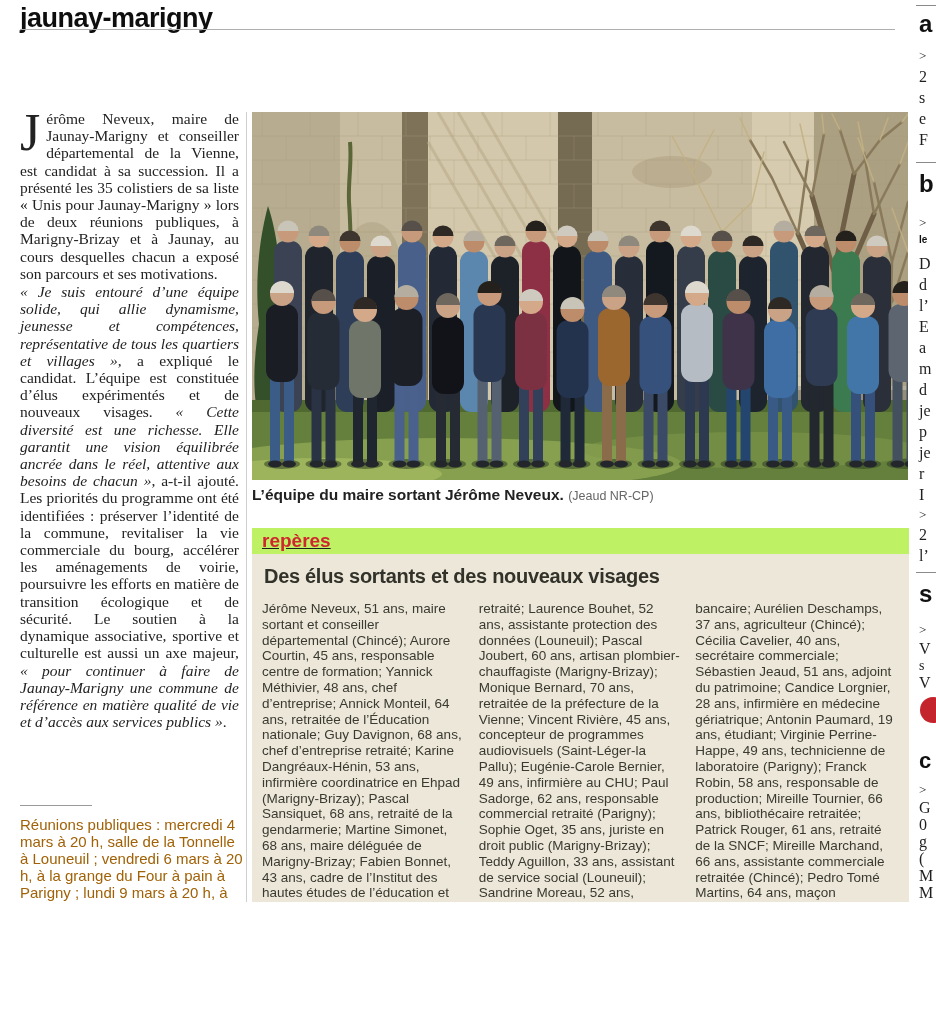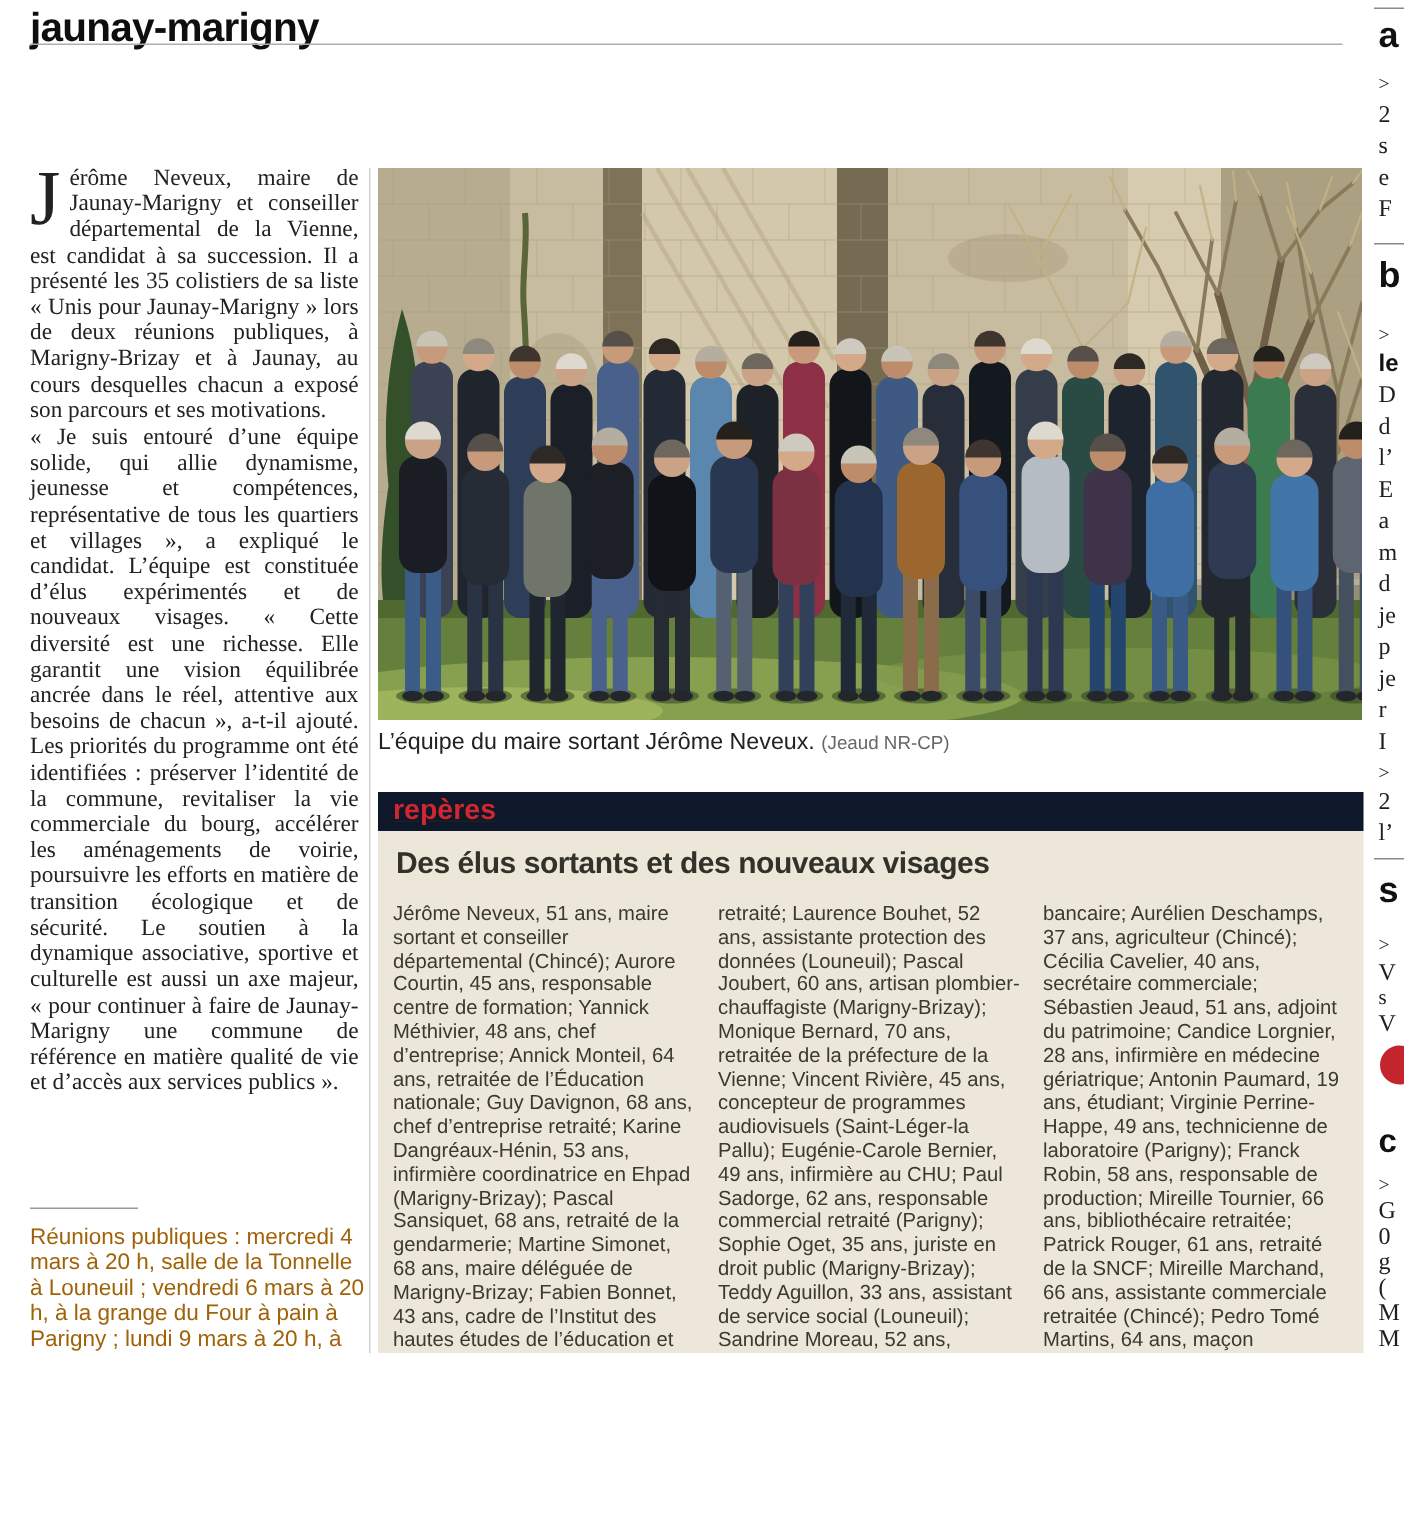--- a/index.html
+++ b/index.html
@@ -9,38 +9,38 @@
   .kicker{position:absolute;left:20px;top:3px;font-size:27px;font-weight:bold;
           letter-spacing:-0.5px;color:#0e0e0e;}
   .kicker-rule{position:absolute;left:20px;top:29px;width:875px;height:1px;background:#aeaeae;}
   .headline{position:absolute;left:17px;top:36px;margin:0;font-size:45px;font-weight:bold;
             letter-spacing:-1.2px;color:#141414;}
 
   .left-col{position:absolute;left:20px;top:110px;width:219px;}
   .article-text{font-family:"Liberation Serif",serif;font-size:15.5px;line-height:17.2px;
                 color:#222;text-align:justify;hyphens:auto;}
   .apara{margin:0 0 1px 0;}
-  .it{}
+  .it{font-style:italic;}
   .dropcap{float:left;font-size:52px;line-height:40px;padding:3px 6px 0 0;color:#222;
            font-family:"Liberation Serif",serif;}
 
   .notes-rule{position:absolute;left:20px;top:805px;width:72px;height:1px;background:#9a9a9a;}
   .notes{position:absolute;left:20px;top:816px;width:223px;font-size:15px;line-height:17px;
          color:#a16207;}
 
   .col-rule{position:absolute;left:246px;top:112px;width:1px;height:894px;background:#cfcfcf;}
 
   .photo{position:absolute;left:252px;top:112px;width:656px;height:368px;overflow:hidden;}
 
   .caption{position:absolute;left:252px;top:486px;width:656px;font-size:15.5px;color:#222;}
-  .cap-b{font-weight:normal;margin-top:48px;}
+  .cap-b{font-weight:bold;margin-top:48px;}
   .credit{font-size:12.5px;color:#666;}
 
   .reperes{position:absolute;left:252px;top:528px;width:657px;}
-  .reperes-bar{height:26px;background:#0f172a;display:flex;align-items:center;padding-left:10px;text-decoration:underline;}
+  .reperes-bar{height:26px;background:#bef264;display:flex;align-items:center;padding-left:10px;text-decoration:underline;}
   .reperes-label{color:#cf2630;font-weight:bold;font-size:19px;}
   .reperes-body{background:#ece7d8;padding:9px 10px 14px 10px;height:429px;}
   .reperes-h{font-size:20px;font-weight:bold;color:#32322a;letter-spacing:-0.3px;margin:2px 0 13px 2px;}
   .cols{display:flex;gap:13px;}
   .rcol{width:204px;font-size:13.5px;line-height:15.8px;color:#3a3a30;}
   .rintro{font-weight:bold;}
 
   .frag{position:absolute;left:919px;color:#1f1f1f;font-family:"Liberation Serif",serif;white-space:nowrap;}
   .fb{font-weight:bold;font-family:"Liberation Sans",sans-serif;color:#111;}
   .frag-rule{position:absolute;left:916px;width:20px;height:1px;background:#8a8a8a;}
@@ -580,21 +580,21 @@
       <div class="frag-rule" style="top: 5px;"></div>
       <span class="frag fb" style="font-size: 24px; top: 10px;">a</span>
       <span class="frag" style="font-size: 13px; top: 48px;">&gt;</span>
       <span class="frag" style="font-size: 16px; top: 68px;">2</span>
       <span class="frag" style="font-size: 16px; top: 89px;">s</span>
       <span class="frag" style="font-size: 16px; top: 110px;">e</span>
       <span class="frag" style="font-size: 16px; top: 131px;">F</span>
       <div class="frag-rule" style="top: 162px;"></div>
       <span class="frag fb" style="font-size: 24px; top: 170px;">b</span>
       <span class="frag" style="font-size: 13px; top: 215px;">&gt;</span>
-      <span class="frag fb" style="font-size: 16px; top: 234px;">le</span>
+      <span class="frag fb" style="font-size: 10px; top: 234px;">le</span>
       <span class="frag" style="font-size: 16px; top: 255px;">D</span>
       <span class="frag" style="font-size: 16px; top: 276px;">d</span>
       <span class="frag" style="font-size: 16px; top: 297px;">l’</span>
       <span class="frag" style="font-size: 16px; top: 318px;">E</span>
       <span class="frag" style="font-size: 16px; top: 339px;">a</span>
       <span class="frag" style="font-size: 16px; top: 360px;">m</span>
       <span class="frag" style="font-size: 16px; top: 381px;">d</span>
       <span class="frag" style="font-size: 16px; top: 402px;">je</span>
       <span class="frag" style="font-size: 16px; top: 423px;">p</span>
       <span class="frag" style="font-size: 16px; top: 444px;">je</span>

